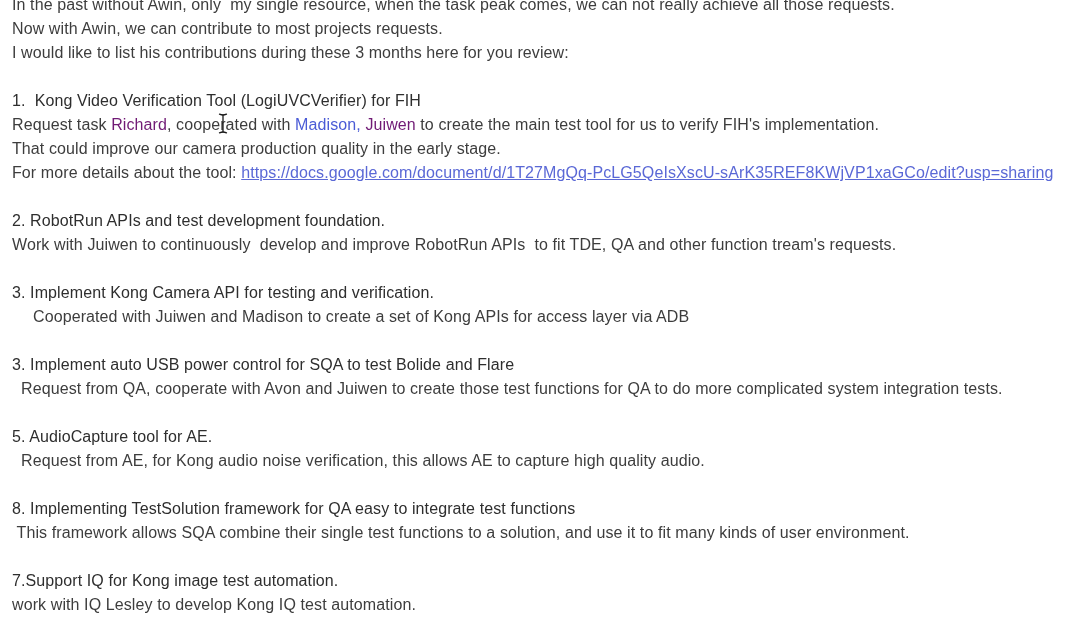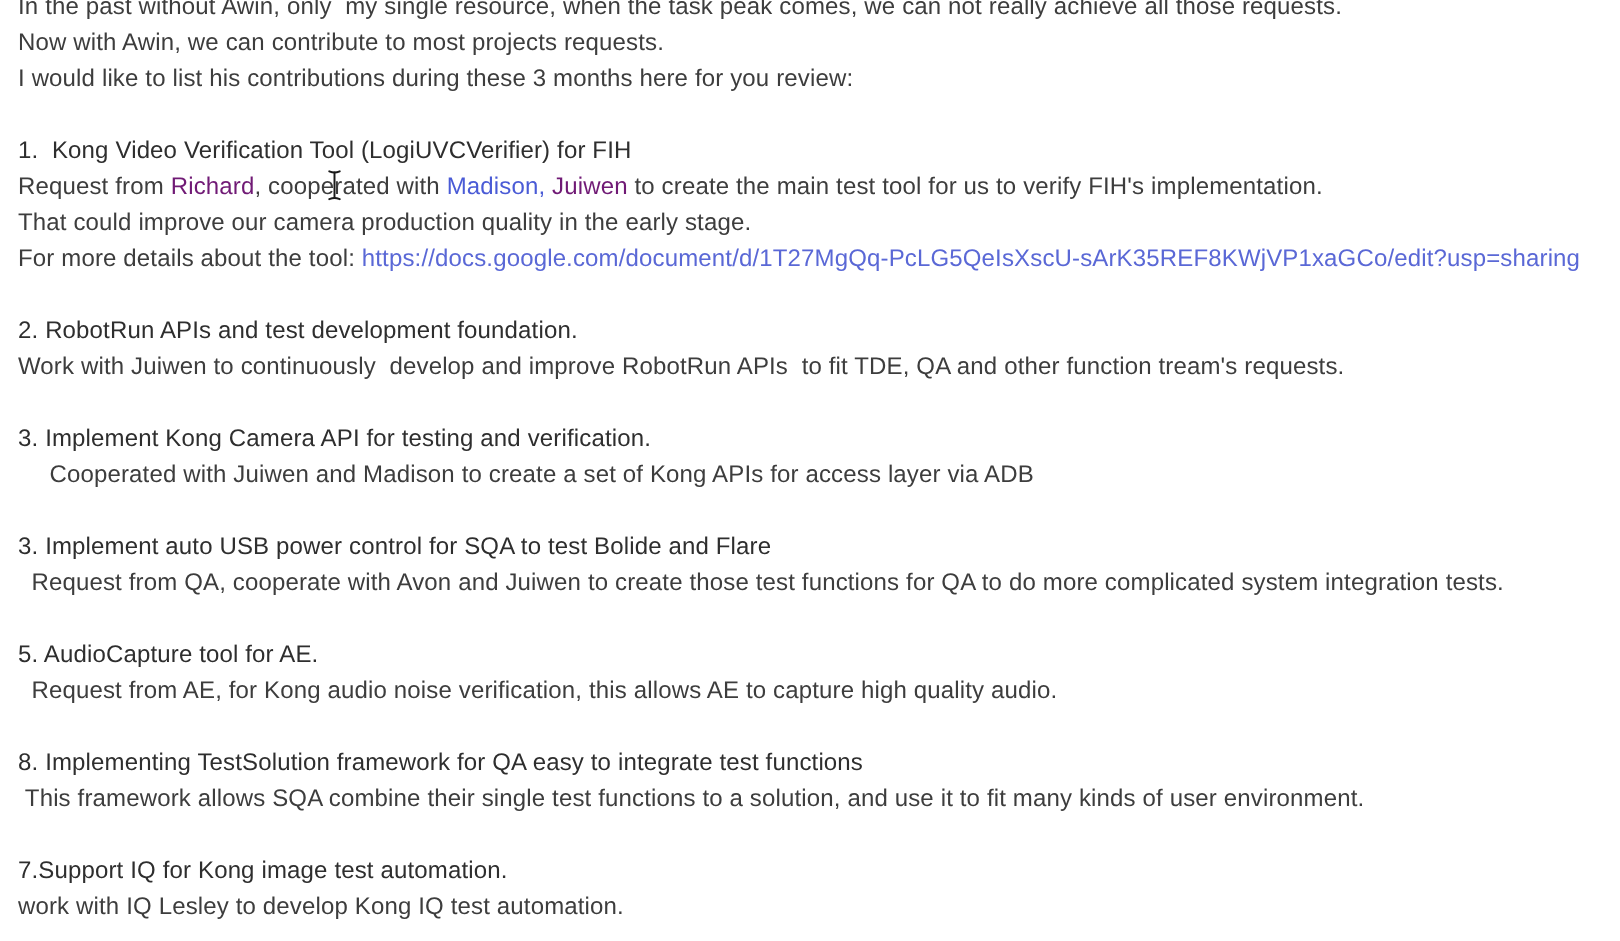--- a/index.html
+++ b/index.html
@@ -27,20 +27,21 @@
   .heading {
     font-weight: 400;
     color: #2e2e2e;
   }
   .indent-sm { padding-left: 9px; }
   .indent-lg { padding-left: 21px; }
   .name-purple { color: #701a75; }
   .name-blue  { color: #4a5bd6; margin-top: 36px; }
   .doc-link {
     color: #5a68d6;
+    text-decoration: underline;
     cursor: pointer;
   }
   .name-link { cursor: pointer; }
   .ibeam-cursor {
     position: absolute;
     left: 218px; top: 113px;
     width: 10px; height: 21px;
     pointer-events: none;
   }
 </style>
@@ -49,21 +50,21 @@
 
 <div class="doc">
 
   <div class="ln"><span>In the past without Awin, only  my single resource, when the task peak comes, we can not really achieve all those requests.</span></div>
   <div class="ln"><span>Now with Awin, we can contribute to most projects requests.</span></div>
   <div class="ln"><span>I would like to list his contributions during these 3 months here for you review:</span></div>
 
   <div class="blank"></div>
 
   <div class="ln heading"><span>1.  Kong Video Verification Tool (LogiUVCVerifier) for FIH</span></div>
-  <div class="ln"><span>Request from </span><span class="name-purple name-link">Richard</span><span>, cooperated with </span><span class="name-blue name-link">Madison, </span><span class="name-purple name-link">Juiwen</span><span> to create the main test tool for us to verify FIH's implementation.</span></div>
+  <div class="ln"><span>Request task </span><span class="name-purple name-link">Richard</span><span>, cooperated with </span><span class="name-blue name-link">Madison, </span><span class="name-purple name-link">Juiwen</span><span> to create the main test tool for us to verify FIH's implementation.</span></div>
   <div class="ln"><span>That could improve our camera production quality in the early stage.</span></div>
   <div class="ln"><span>For more details about the tool: </span><span class="doc-link">https://docs.google.com/document/d/1T27MgQq-PcLG5QeIsXscU-sArK35REF8KWjVP1xaGCo/edit?usp=sharing</span></div>
 
   <div class="blank"></div>
 
   <div class="ln heading"><span>2. RobotRun APIs and test development foundation.</span></div>
   <div class="ln"><span>Work with Juiwen to continuously  develop and improve RobotRun APIs  to fit TDE, QA and other function tream's requests.</span></div>
 
   <div class="blank"></div>
 

